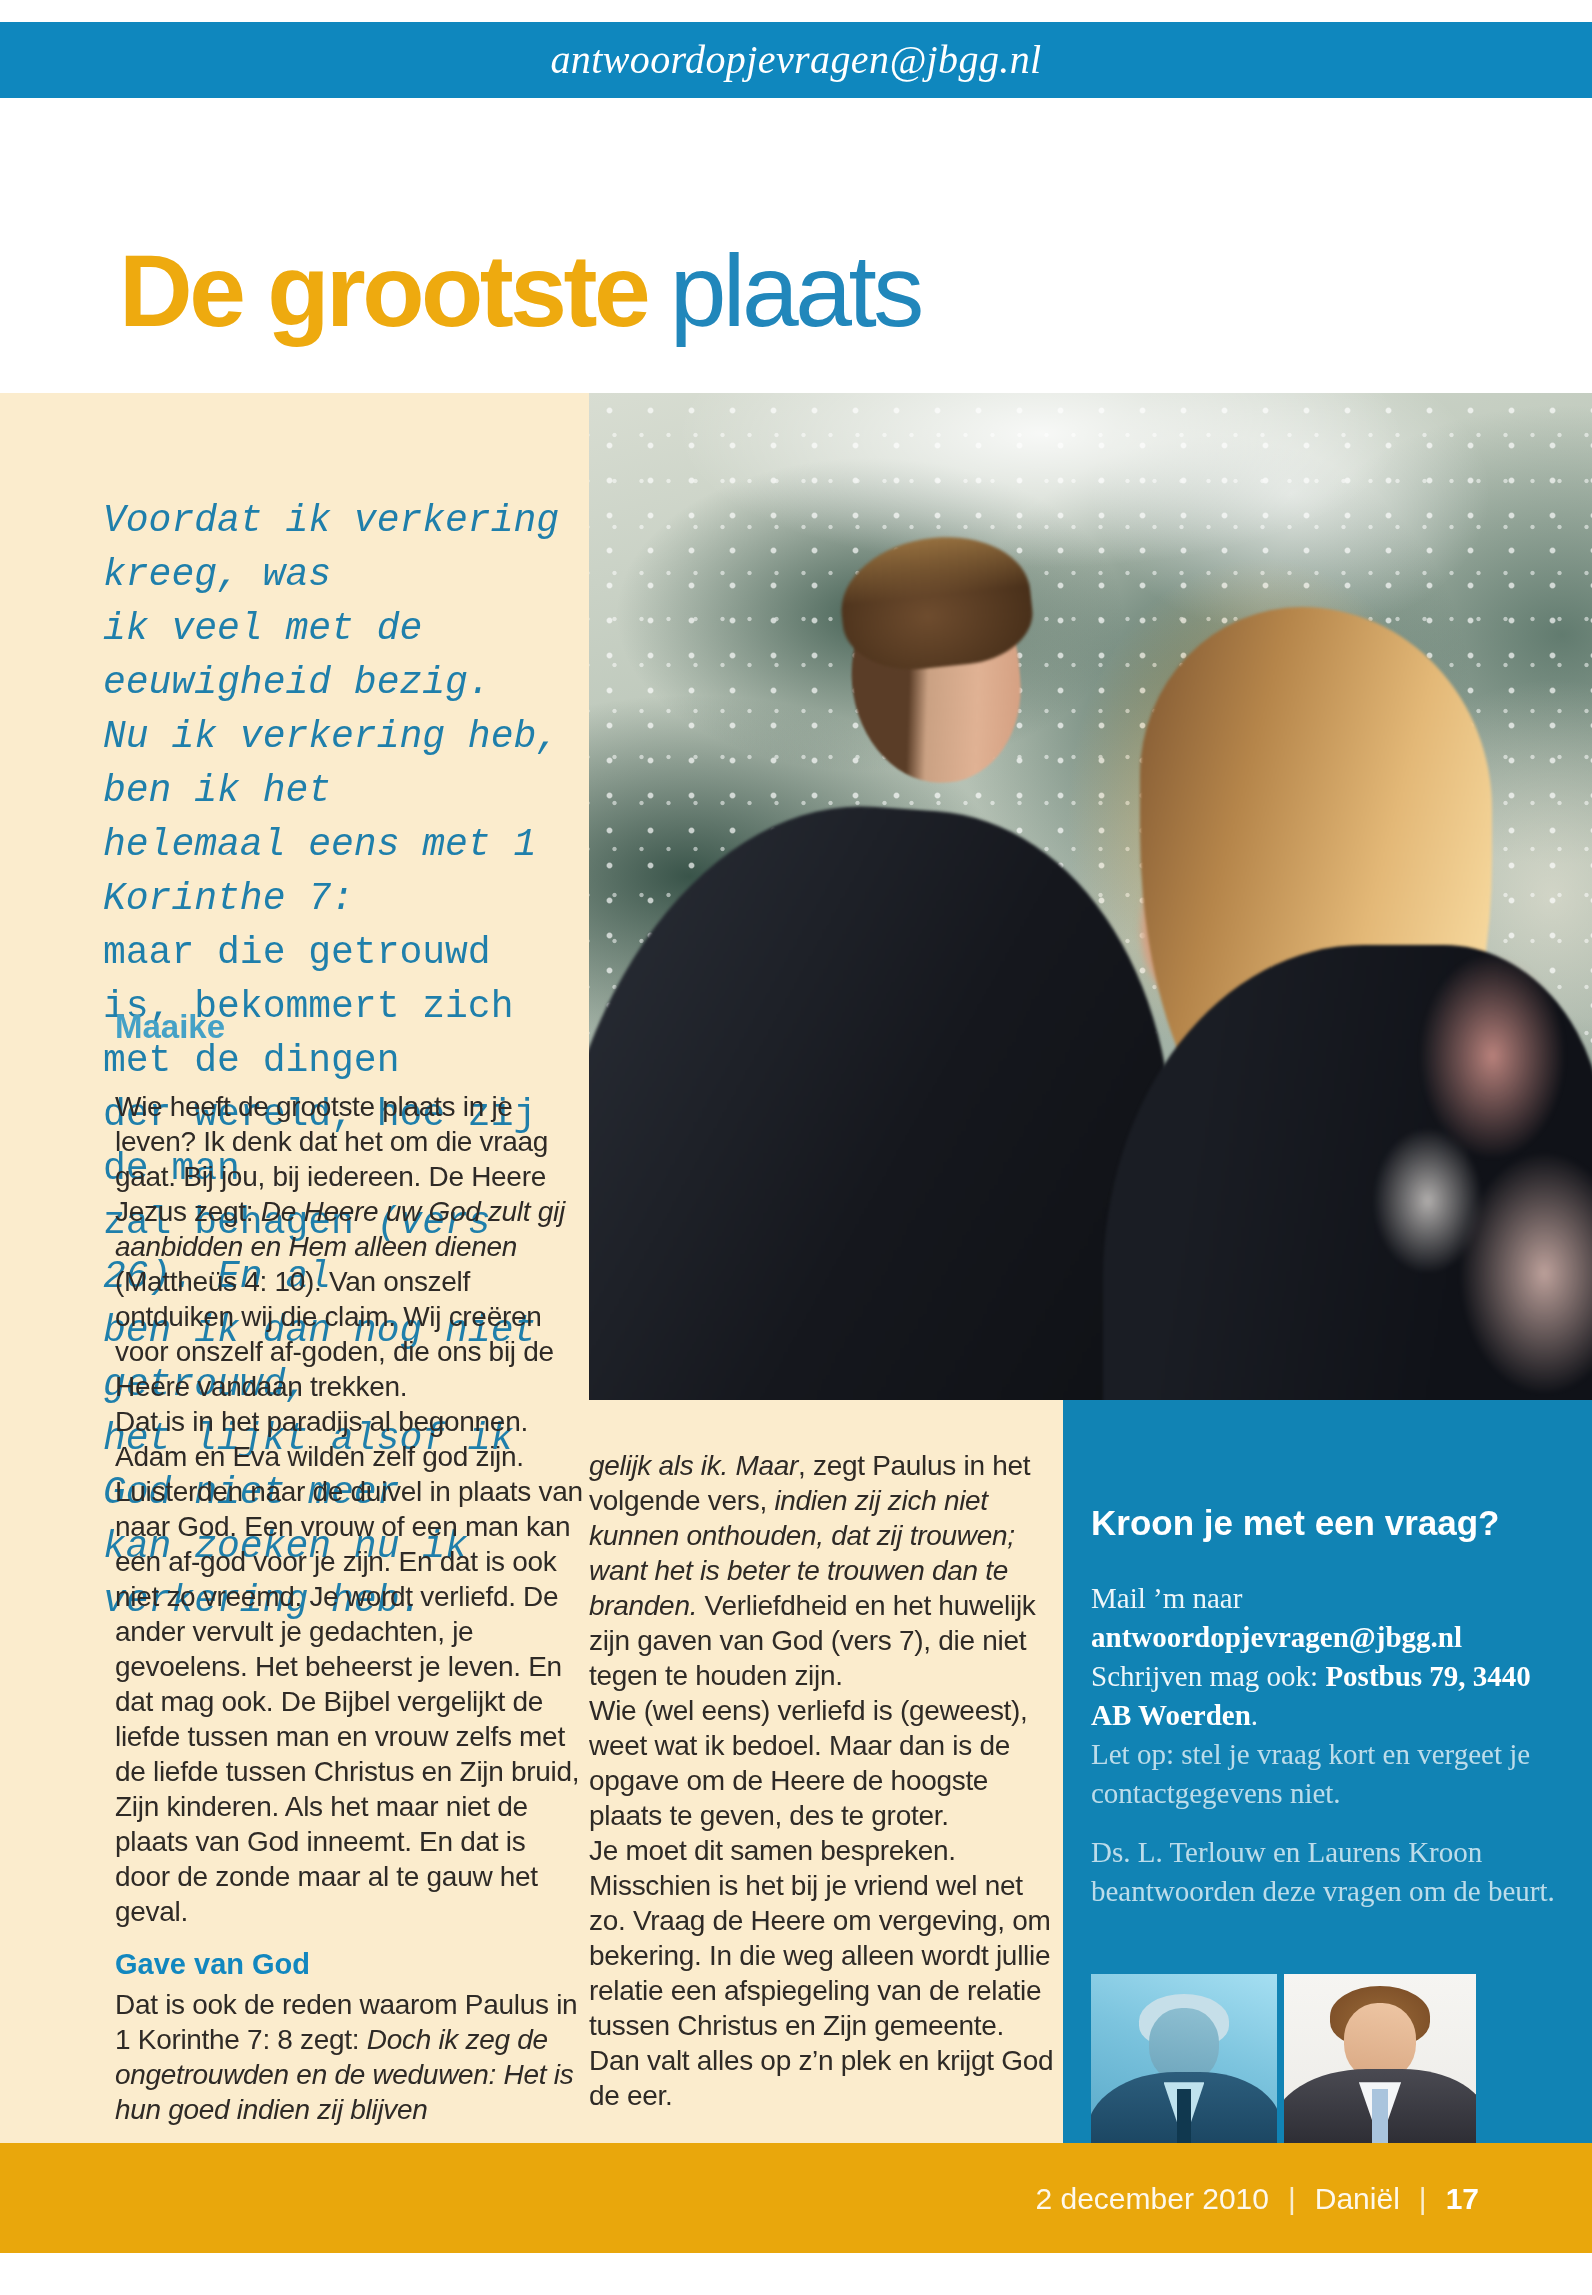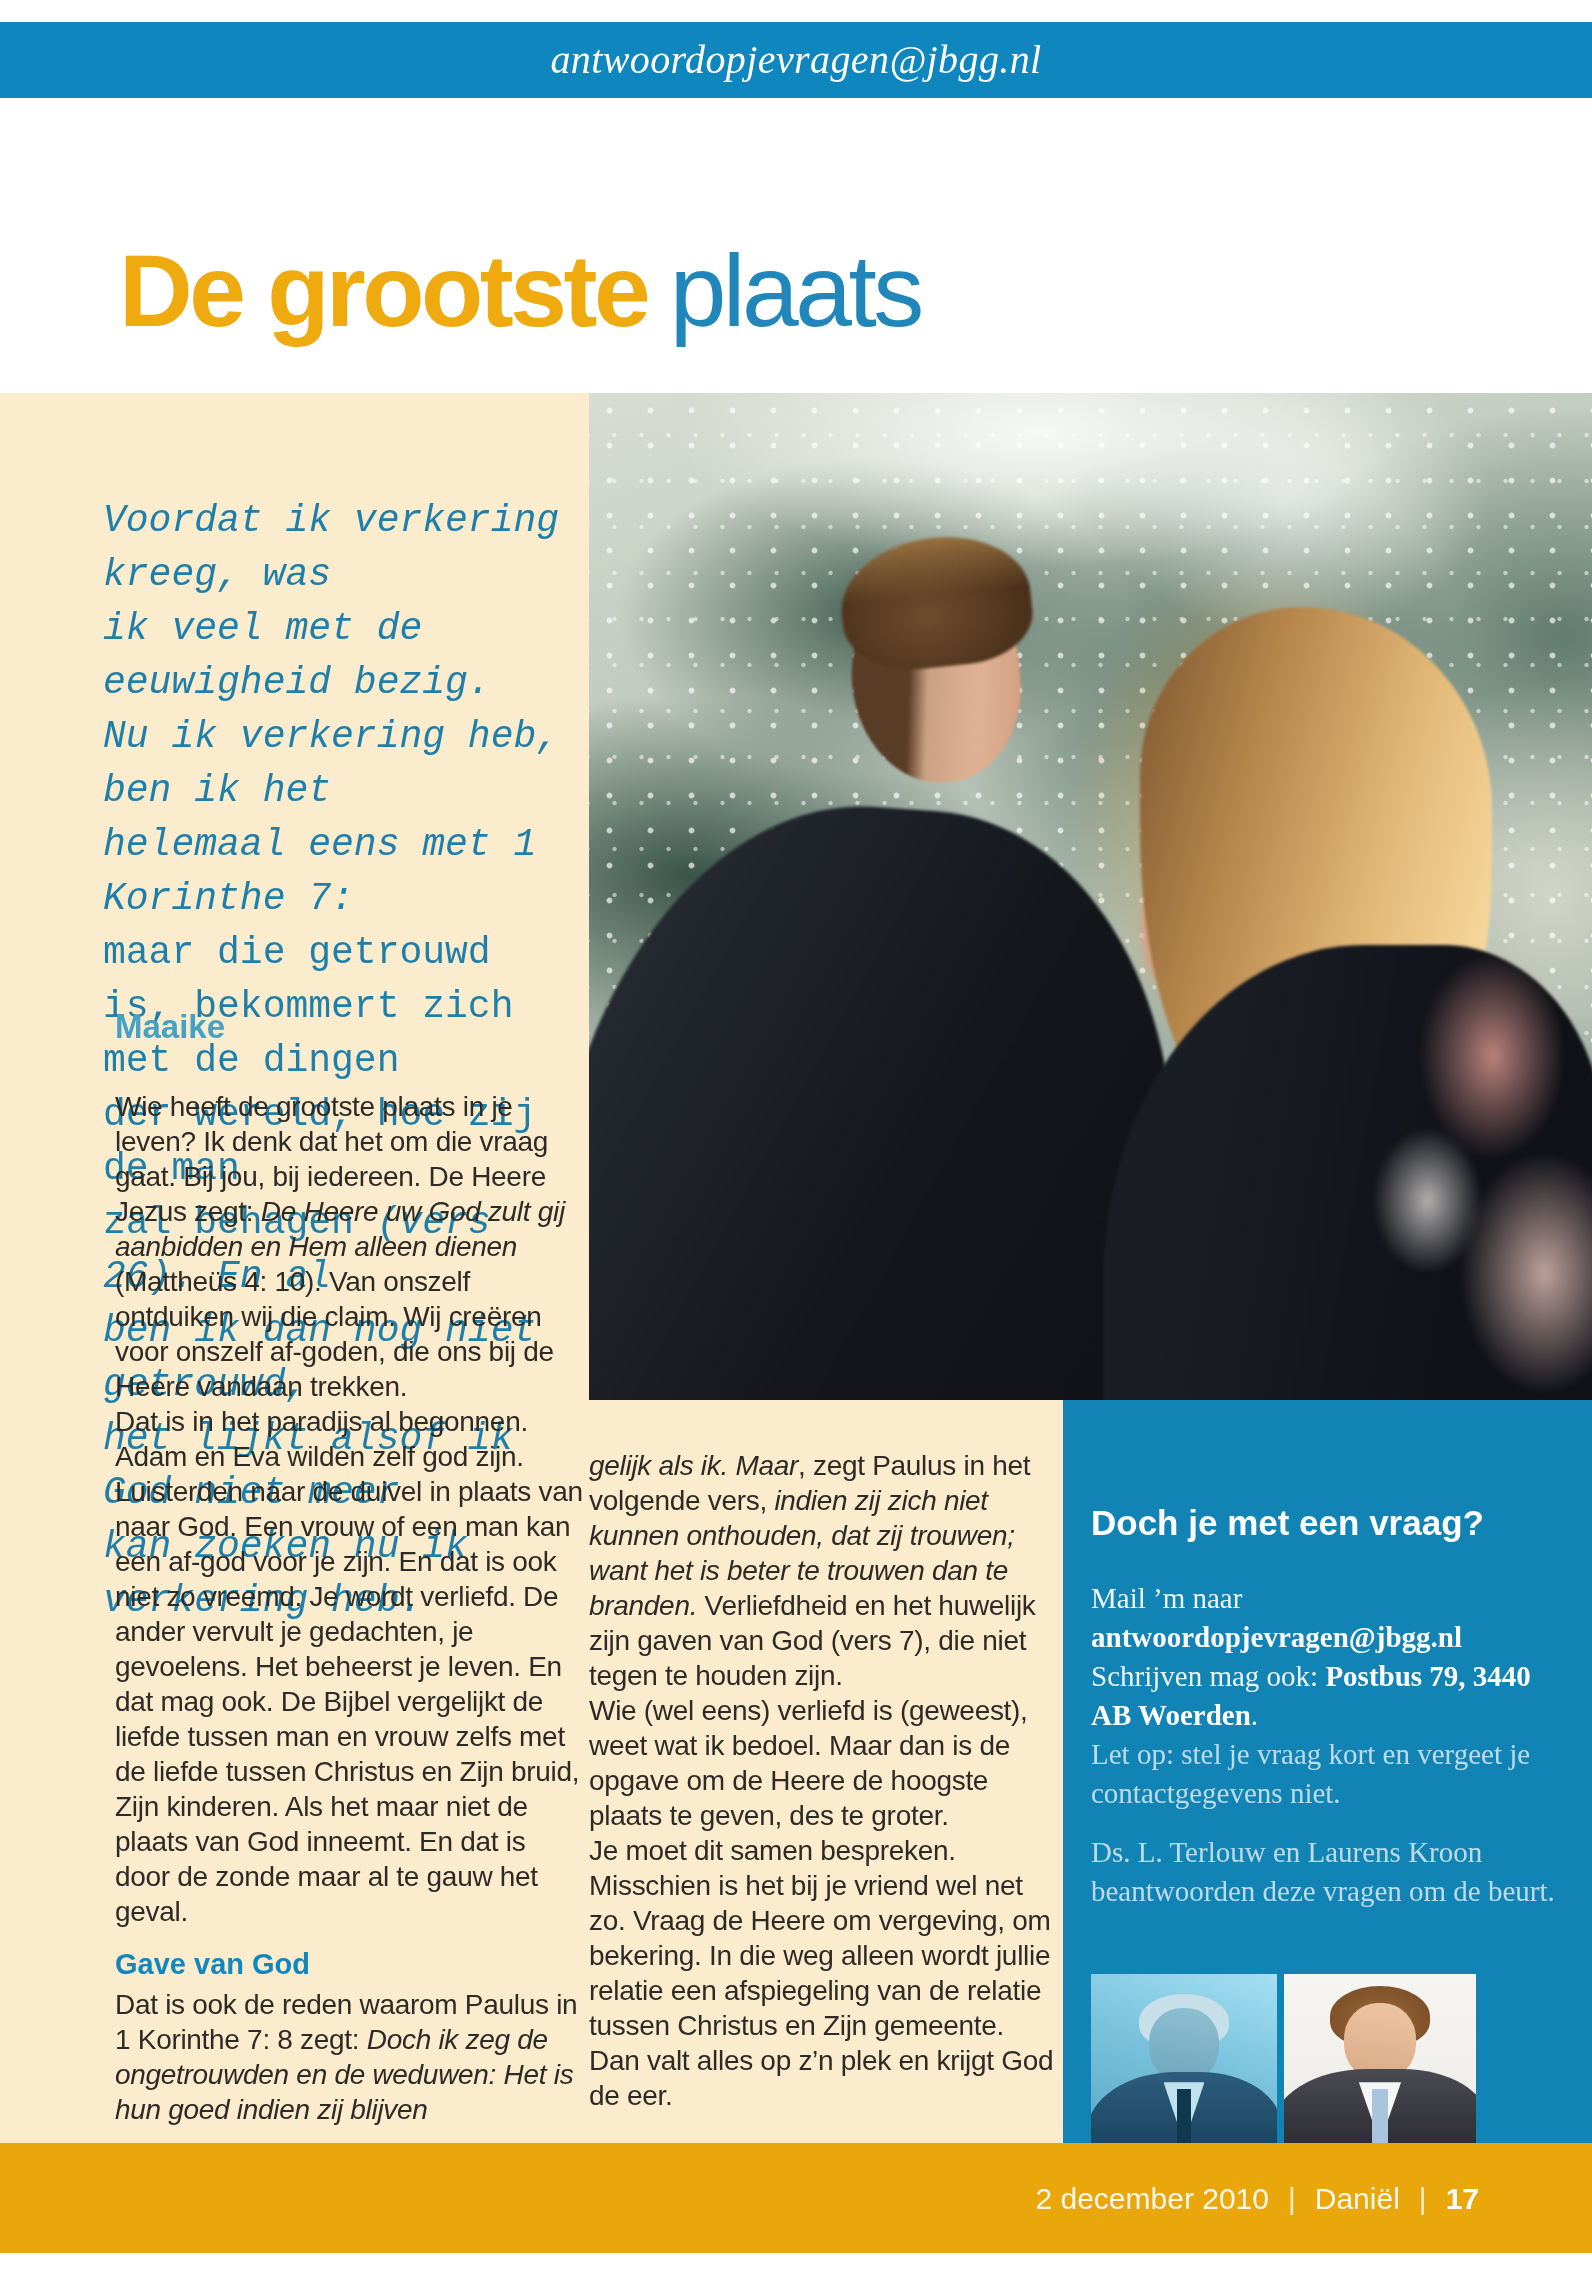--- a/index.html
+++ b/index.html
@@ -172,21 +172,21 @@
   </div>
 
   <div class="article-col-2">
     <p class="body-text"><span class="it">gelijk als ik. Maar</span><span>, zegt Paulus in het volgende vers, </span><span class="it">indien zij zich niet kunnen onthouden, dat zij trouwen; want het is beter te trouwen dan te branden.</span><span> Verliefdheid en het huwelijk zijn gaven van God (vers 7), die niet tegen te houden zijn.
 Wie (wel eens) verliefd is (geweest), weet wat ik bedoel. Maar dan is de opgave om de Heere de hoogste plaats te geven, des te groter.
 Je moet dit samen bespreken. Misschien is het bij je vriend wel net zo. Vraag de Heere om vergeving, om bekering. In die weg alleen wordt jullie relatie een afspiegeling van de relatie tussen Christus en Zijn gemeente. Dan valt alles op z’n plek en krijgt God de eer.</span></p>
   </div>
 
   <div class="question-box">
     <div class="qbox-inner">
-      <h2 class="qbox-heading">Doch je met een vraag?</h2>
+      <h2 class="qbox-heading">Kroon je met een vraag?</h2>
       <p class="qbox-p"><span class="reg">Mail ’m naar
 </span><span class="b">antwoordopjevragen@jbgg.nl</span><span class="reg">
 Schrijven mag ook: </span><span class="b">Postbus 79, 3440 AB Woerden</span><span class="reg">.</span><span class="light">
 Let op: stel je vraag kort en vergeet je contactgegevens niet.</span></p>
       <p class="qbox-p qbox-team"><span class="light">Ds. L. Terlouw en Laurens Kroon beantwoorden deze vragen om de beurt.</span></p>
     </div>
 
     <div class="portrait portrait-1">
       <div class="p-hair p1-hair"></div>
       <div class="p-head p1-head"></div>

